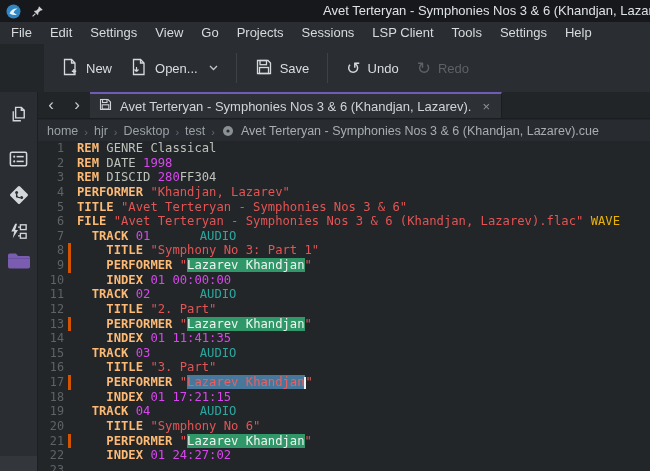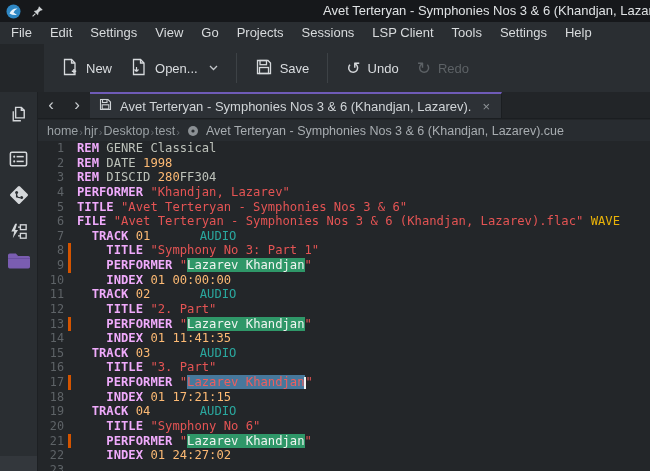--- a/index.html
+++ b/index.html
@@ -59,23 +59,23 @@
 
   
   .editor { position:absolute; top:141px; left:38px; right:0; bottom:0; background:#232629;
             overflow:hidden; font-family:"DejaVu Sans Mono", monospace; font-size:12.2px; }
   .code-line { display:flex; height:14.64px; line-height:14.64px; white-space:pre; }
   .lnum { width:26px; text-align:right; color:#5e6367; flex:none; font-size:11.8px; }
   .mod  { width:3px; margin-left:4px; flex:none; }
   .mod.on { background:#d35400; }
   .lct  { padding-left:6px; flex:none; }
 
-  .sg-k { color:#f0abfc; font-weight:bold; }
+  .sg-k { color:#fdba74; font-weight:bold; }
   .sg-n { color:#bdc2ba; }
-  .sg-d { color:#fdba74; }
+  .sg-d { color:#d946ef; }
   .sg-s { color:#e45454; }
   .sg-a { color:#2aa79e;margin-left:42px; }
   .sg-w { color:#eab308; }
   .sg-h { background:#2f9768; color:#f2f4f1; }
   .sg-e { background:#47789c; color:#ef5e5e; }
   .sg-c { display:inline-block; width:2px; height:12px; background:#f2f2f2;
           vertical-align:middle; margin-left:-1px; }
 </style>
 </head>
 <body>
@@ -222,21 +222,21 @@
           <rect x="3.5" y="1.5" width="4.5" height="3"></rect>
           <rect x="3.2" y="6.8" width="6.6" height="4.2"></rect>
         </svg>
       </span>
       <span class="tab-label">Avet Terteryan - Symphonies Nos 3 &amp; 6 (Khandjan, Lazarev).cue</span>
       <span class="tab-close">×</span>
     </div>
   </div>
 
   <div class="breadcrumb">
-    <span style="display:flex;align-items:flex-end;" id="bc-path">
+    <span style="display:flex;align-items:flex-end;gap:5px" id="bc-path">
         <span class="crumb">home</span>
         <span class="bc-sep">›</span>
         <span class="crumb">hjr</span>
         <span class="bc-sep">›</span>
         <span class="crumb">Desktop</span>
         <span class="bc-sep">›</span>
         <span class="crumb">test</span>
         <span class="bc-sep">›</span>
       </span>
     <span class="bc-ficon">

